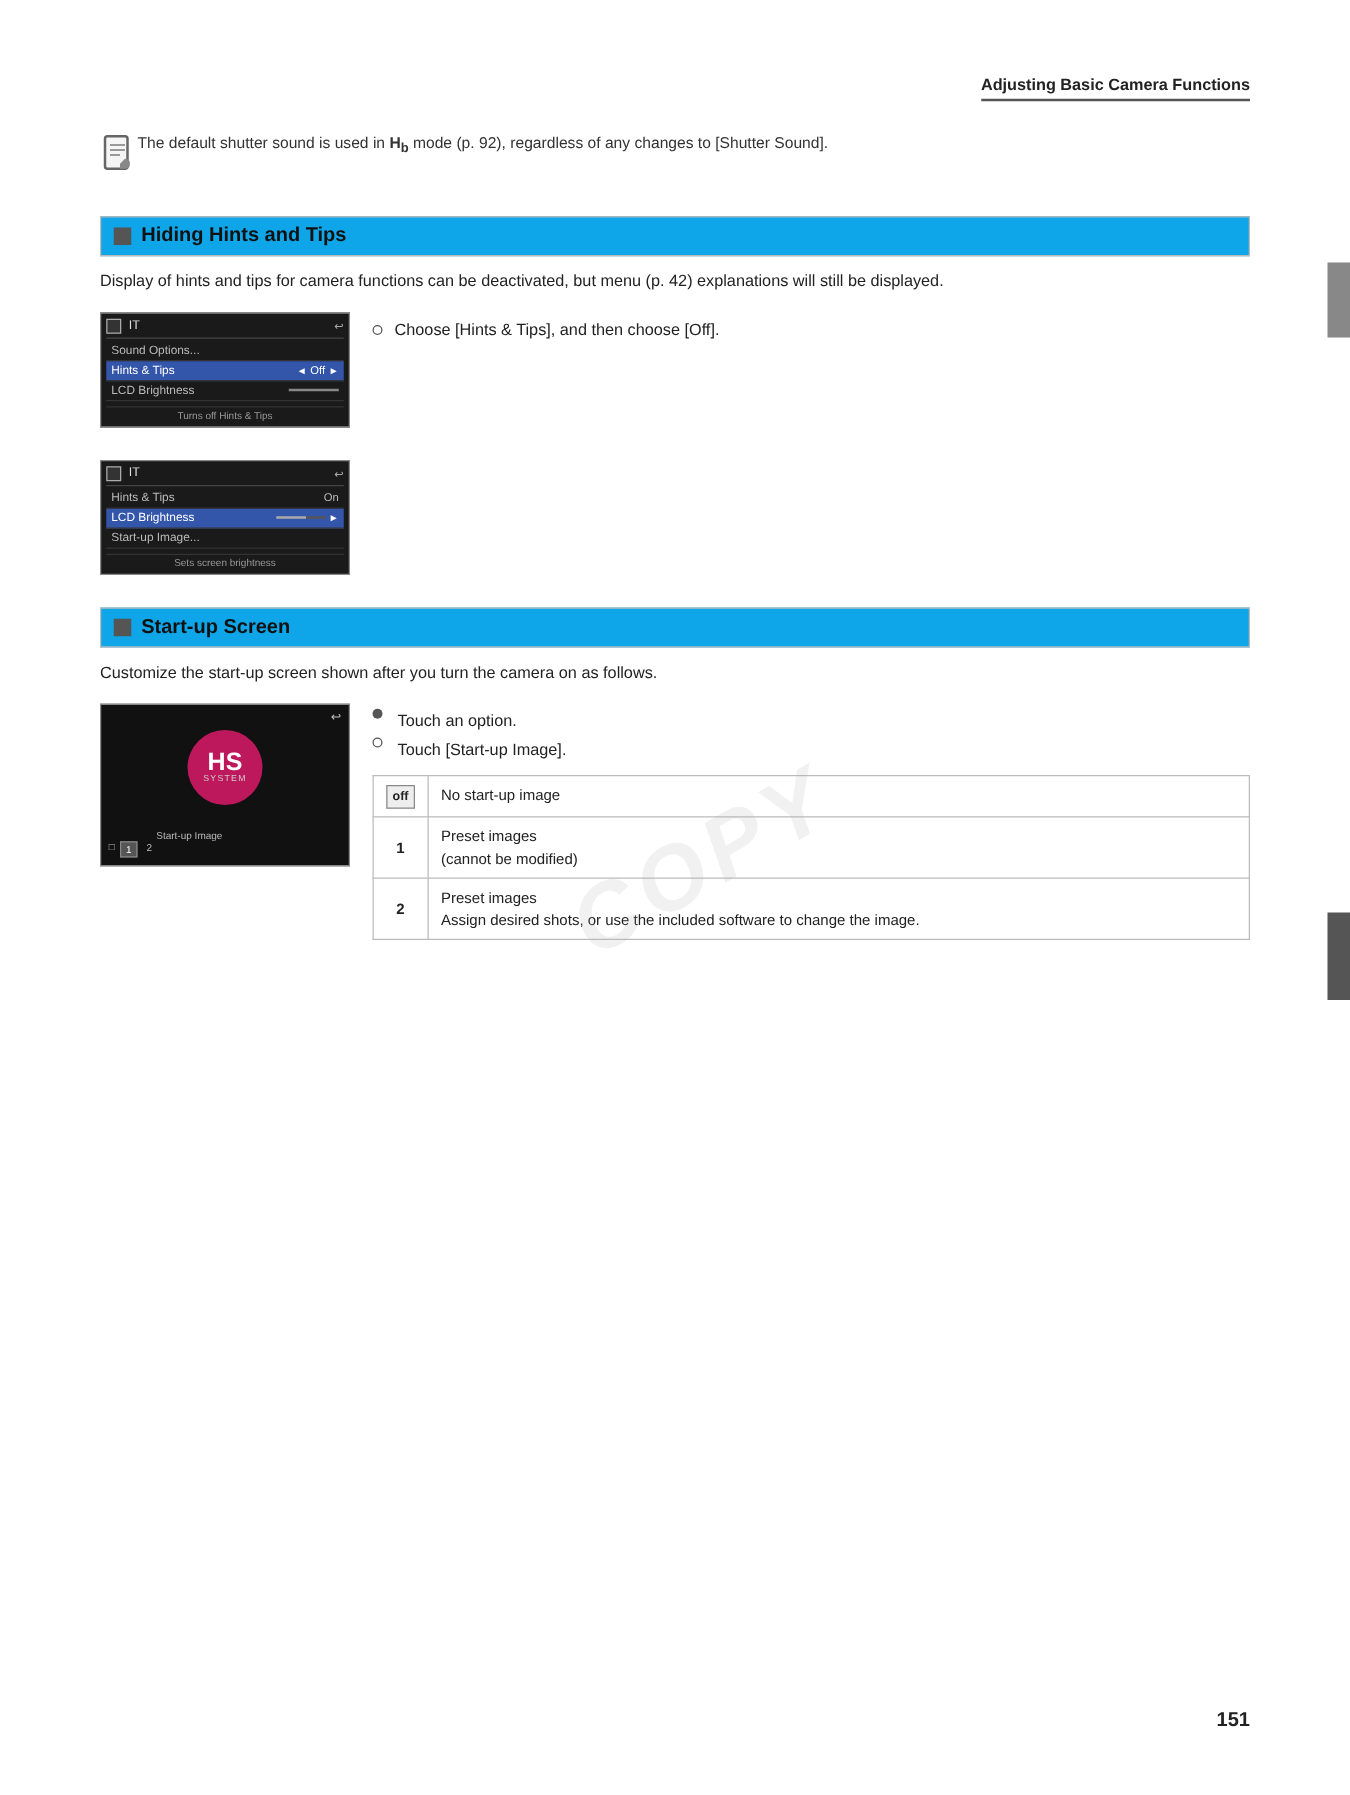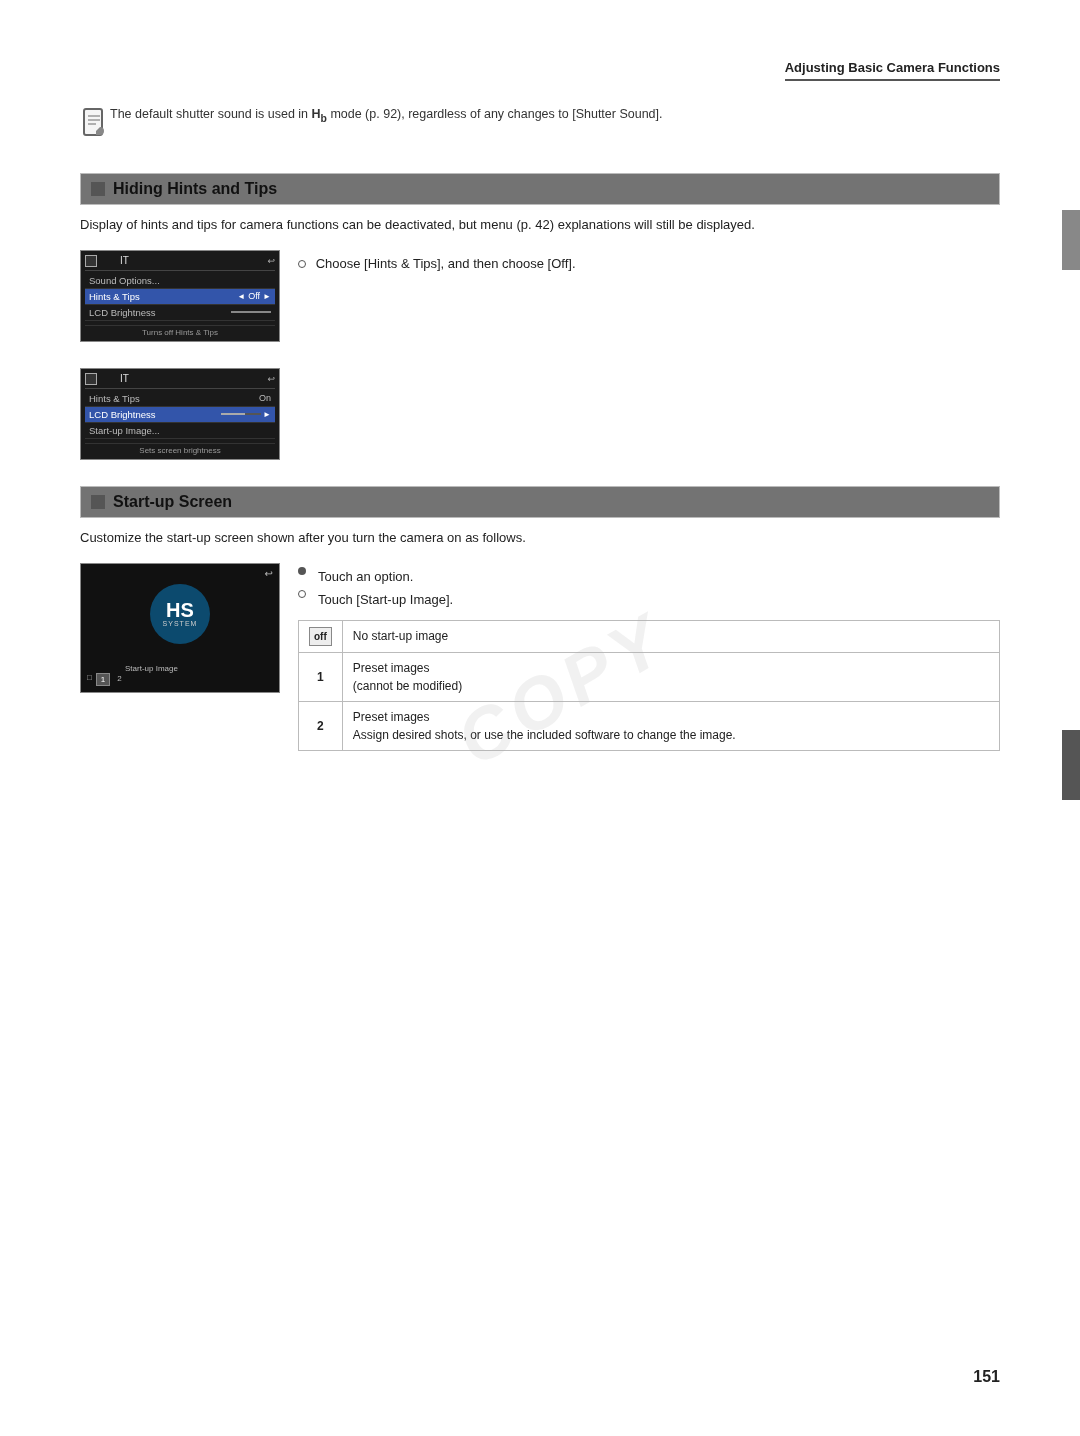--- a/index.html
+++ b/index.html
@@ -60,21 +60,21 @@
       font-size: 12.5px;
       color: #333;
       line-height: 1.5;
     }
     .note-text .bold { font-weight: bold; }
 
     
     .section-header {
       display: flex;
       align-items: center;
-      background: #737373;
+      background: #0ea5e9;
       border: 1px solid #bbb;
       padding: 6px 10px;
       margin-bottom: 10px;
     }
     .section-header-icon {
       width: 14px;
       height: 14px;
       background: #555;
       margin-right: 8px;
       flex-shrink: 0;
@@ -145,21 +145,21 @@
     .cam-top-bar {
       display: flex;
       justify-content: space-between;
       align-items: center;
       border-bottom: 1px solid #444;
       padding-bottom: 3px;
       margin-bottom: 2px;
     }
     .cam-top-icons {
       display: flex;
-      gap: 23px;
+      gap: 6px;
       align-items: center;
     }
     .cam-icon-sq {
       width: 12px; height: 12px;
       border: 1px solid #aaa;
       background: #333;
     }
     .cam-menu-item {
       display: flex;
       justify-content: space-between;
@@ -211,21 +211,21 @@
       position: absolute;
       top: 20px;
       left: 50%;
       transform: translateX(-50%);
       text-align: center;
     }
     .hs-circle {
       width: 60px;
       height: 60px;
       border-radius: 50%;
-      background: #0c4a6e;
+      background: #be185d;
       display: flex;
       flex-direction: column;
       align-items: center;
       justify-content: center;
       color: #fff;
       margin: 0 auto;
     }
     .hs-big {
       font-size: 20px;
       font-weight: bold;

